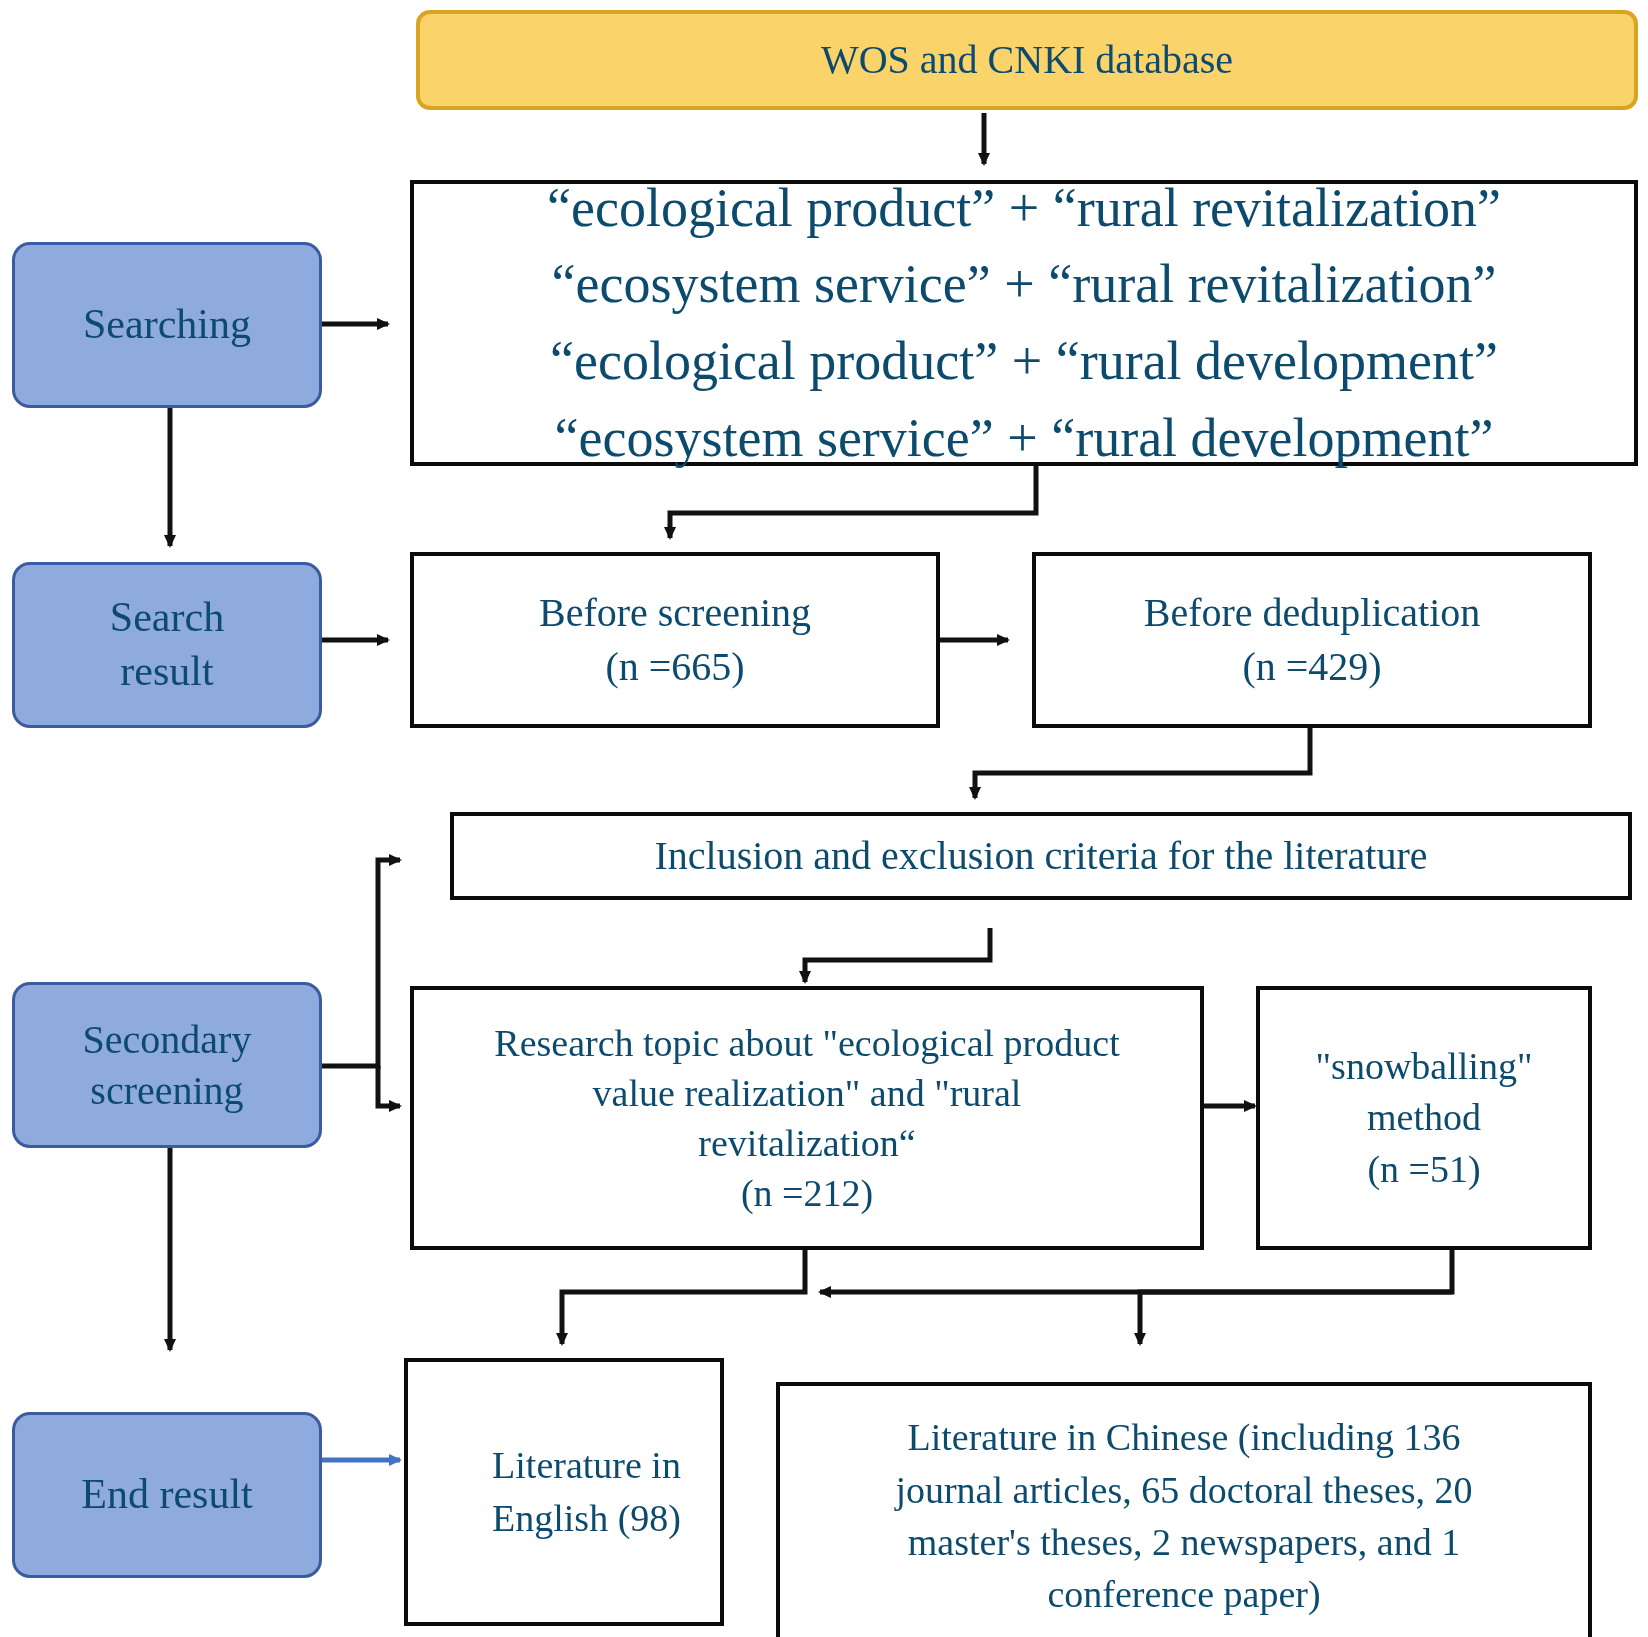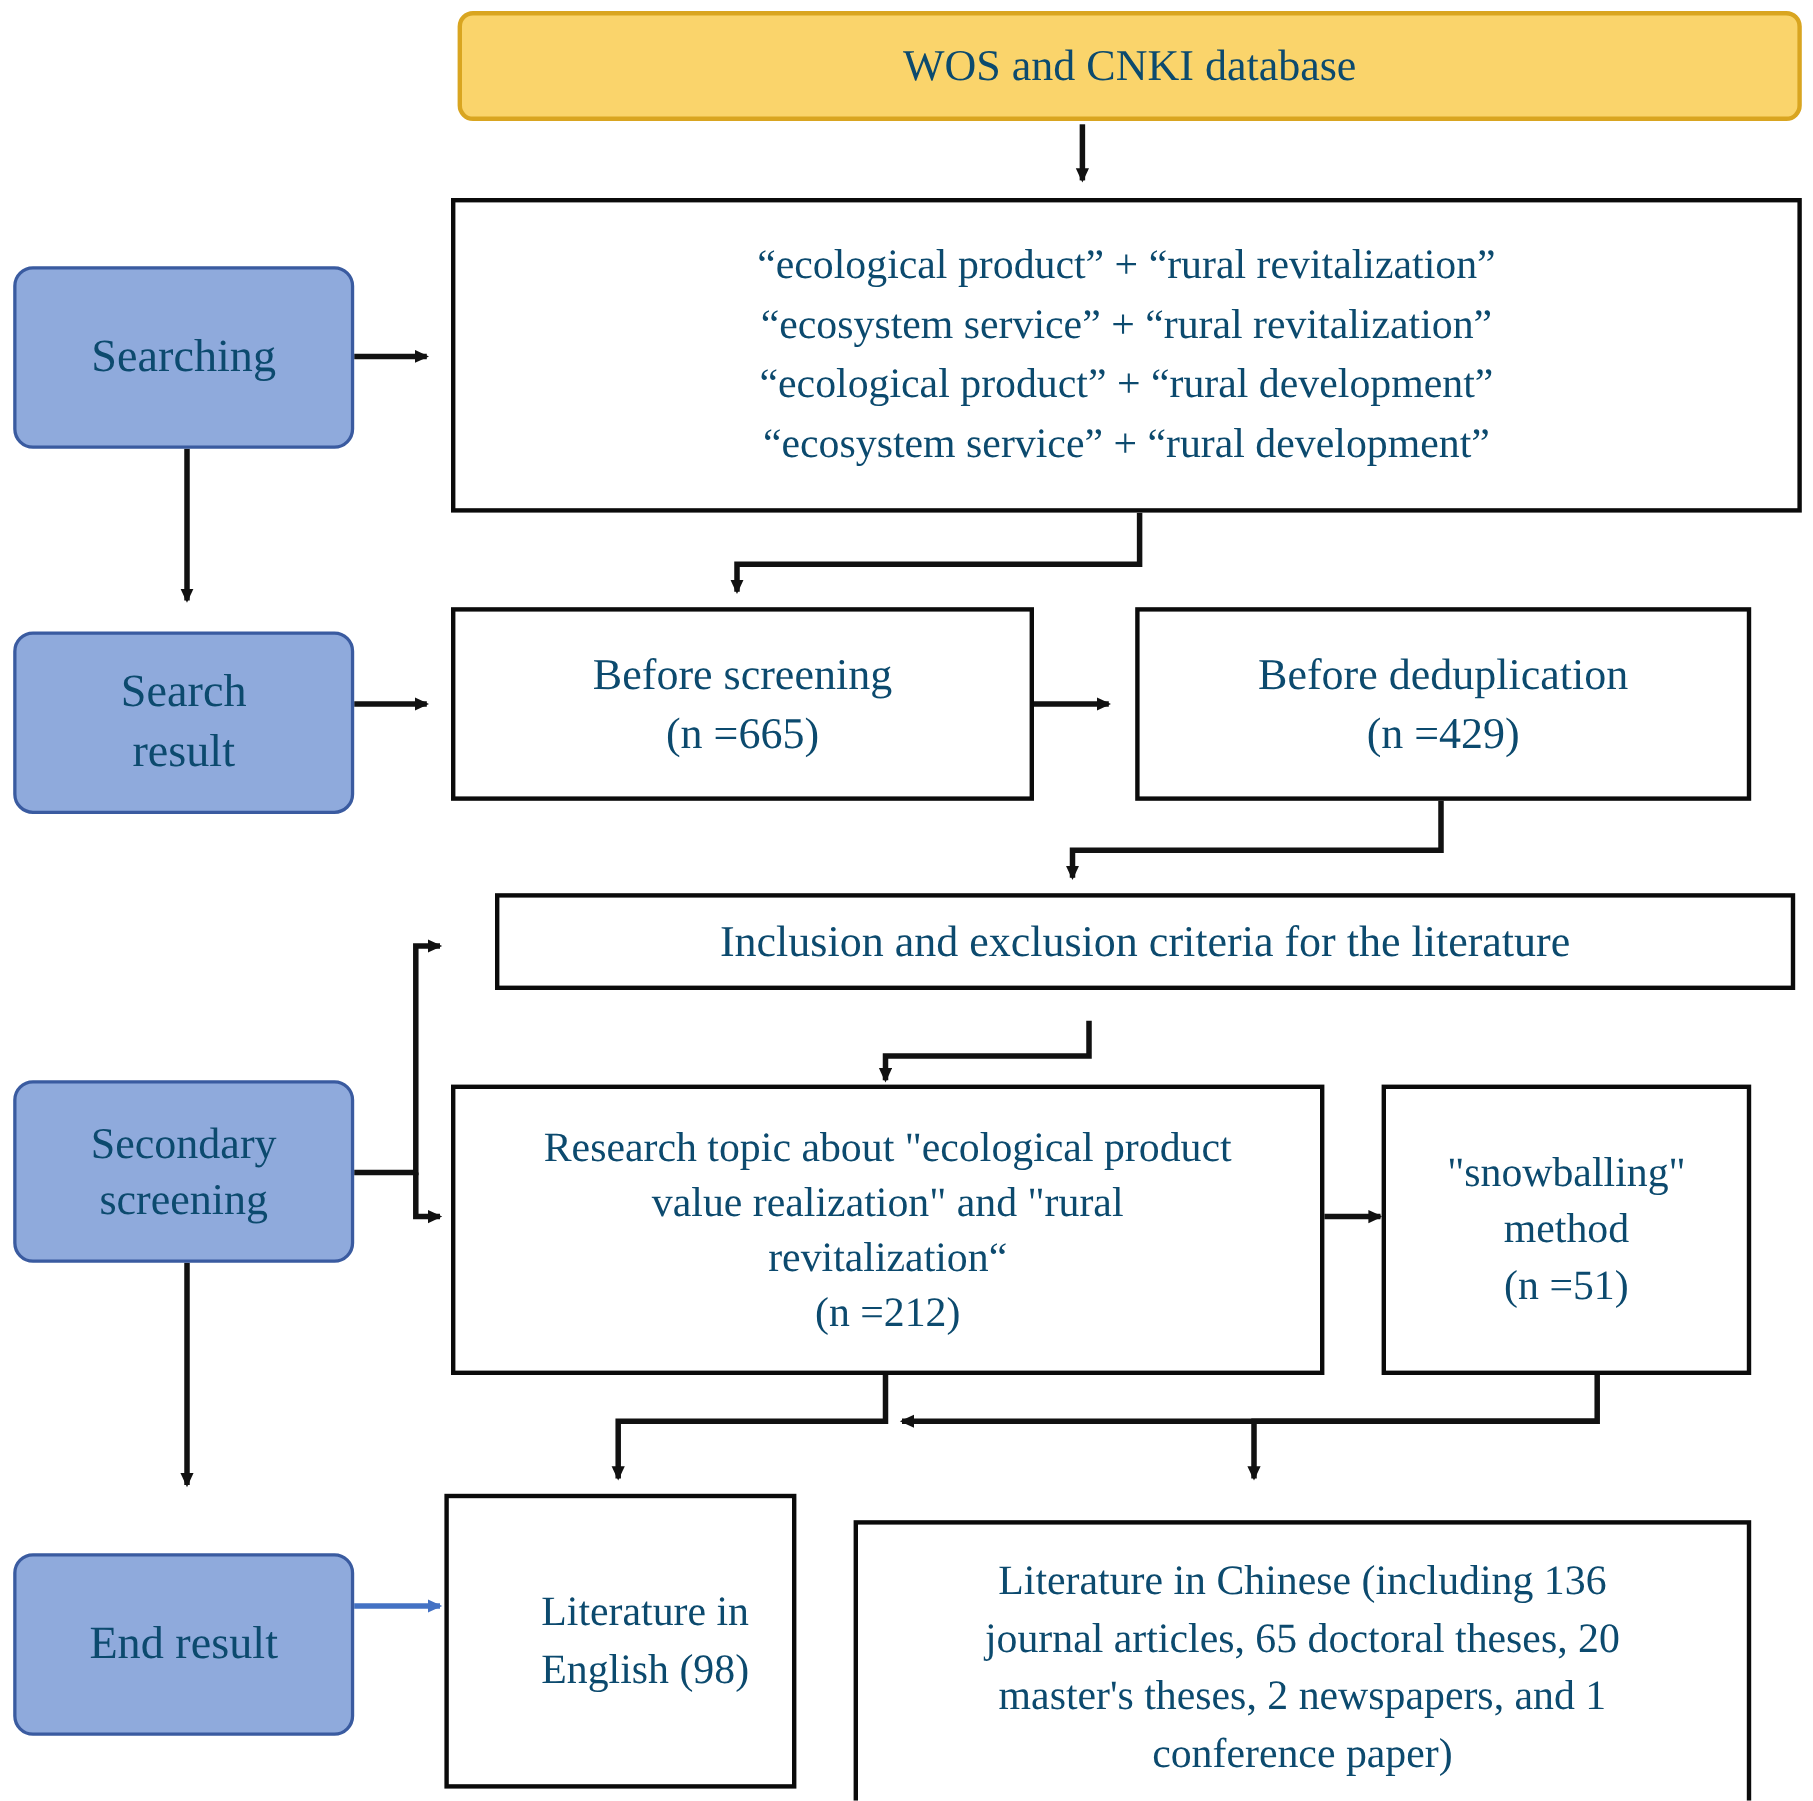--- a/index.html
+++ b/index.html
@@ -66,40 +66,40 @@
   </svg>
 
   <div class="node source" style="left:416px;top:10px;width:1222px;height:100px;">
     <span class="txt ln" style="font-size:40px;">WOS and CNKI database</span>
   </div>
 
   <div class="node stage" style="left:12px;top:242px;width:310px;height:166px;">
     <span class="txt ln" style="font-size:42px;">Searching</span>
   </div>
 
-  <div class="node stage" style="left:12px;top:562px;width:310px;height:166px;margin-top:12px;">
+  <div class="node stage" style="left:12px;top:562px;width:310px;height:166px;">
     <span class="txt ln" style="font-size:42px;">
       <span>Search</span><br>
       <span>result</span>
     </span>
   </div>
 
   <div class="node stage" style="left:12px;top:982px;width:310px;height:166px;">
     <span class="txt ln" style="font-size:40px;">
       <span>Secondary</span><br>
       <span>screening</span>
     </span>
   </div>
 
   <div class="node stage" style="left:12px;top:1412px;width:310px;height:166px;">
     <span class="txt ln" style="font-size:42px;">End result</span>
   </div>
 
   <div class="node plain" style="left:410px;top:180px;width:1228px;height:286px;">
-    <span class="txt ln" style="font-size:38px;line-height:1.42;">
+    <span class="txt ln" style="font-size:54px;line-height:1.42;">
       <span>“ecological product” + “rural revitalization”</span><br>
       <span>“ecosystem service” + “rural revitalization”</span><br>
       <span>“ecological product” + “rural development”</span><br>
       <span>“ecosystem service” + “rural development”</span>
     </span>
   </div>
 
   <div class="node plain" style="left:410px;top:552px;width:530px;height:176px;">
     <span class="txt ln" style="font-size:40px;line-height:1.35;">
       <span>Before screening</span><br>

